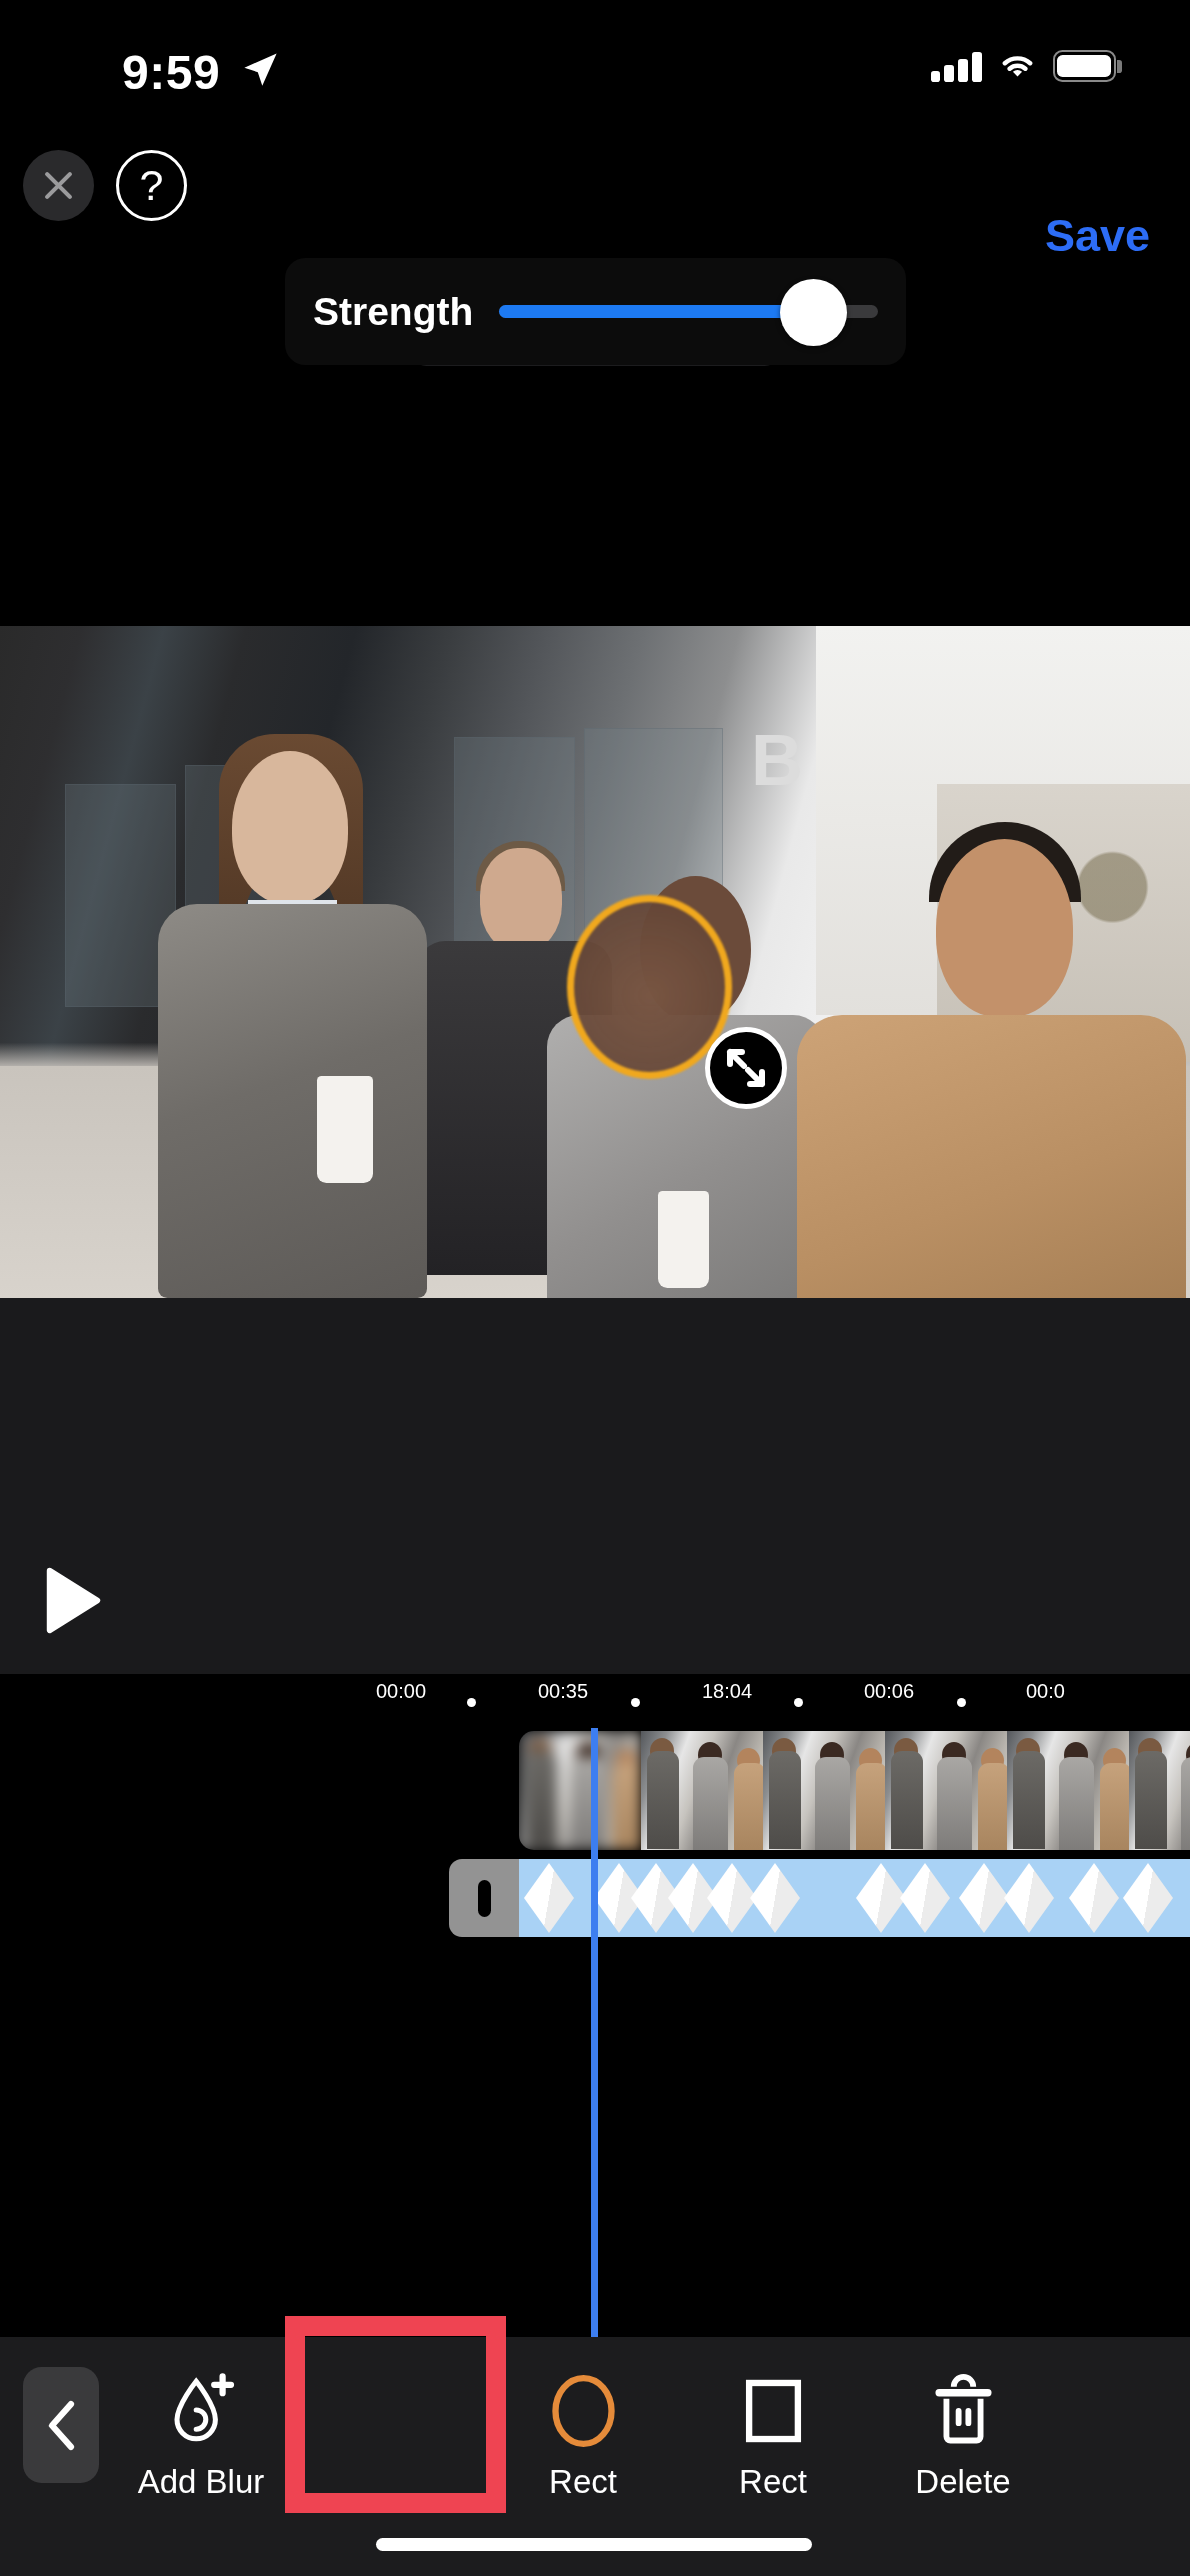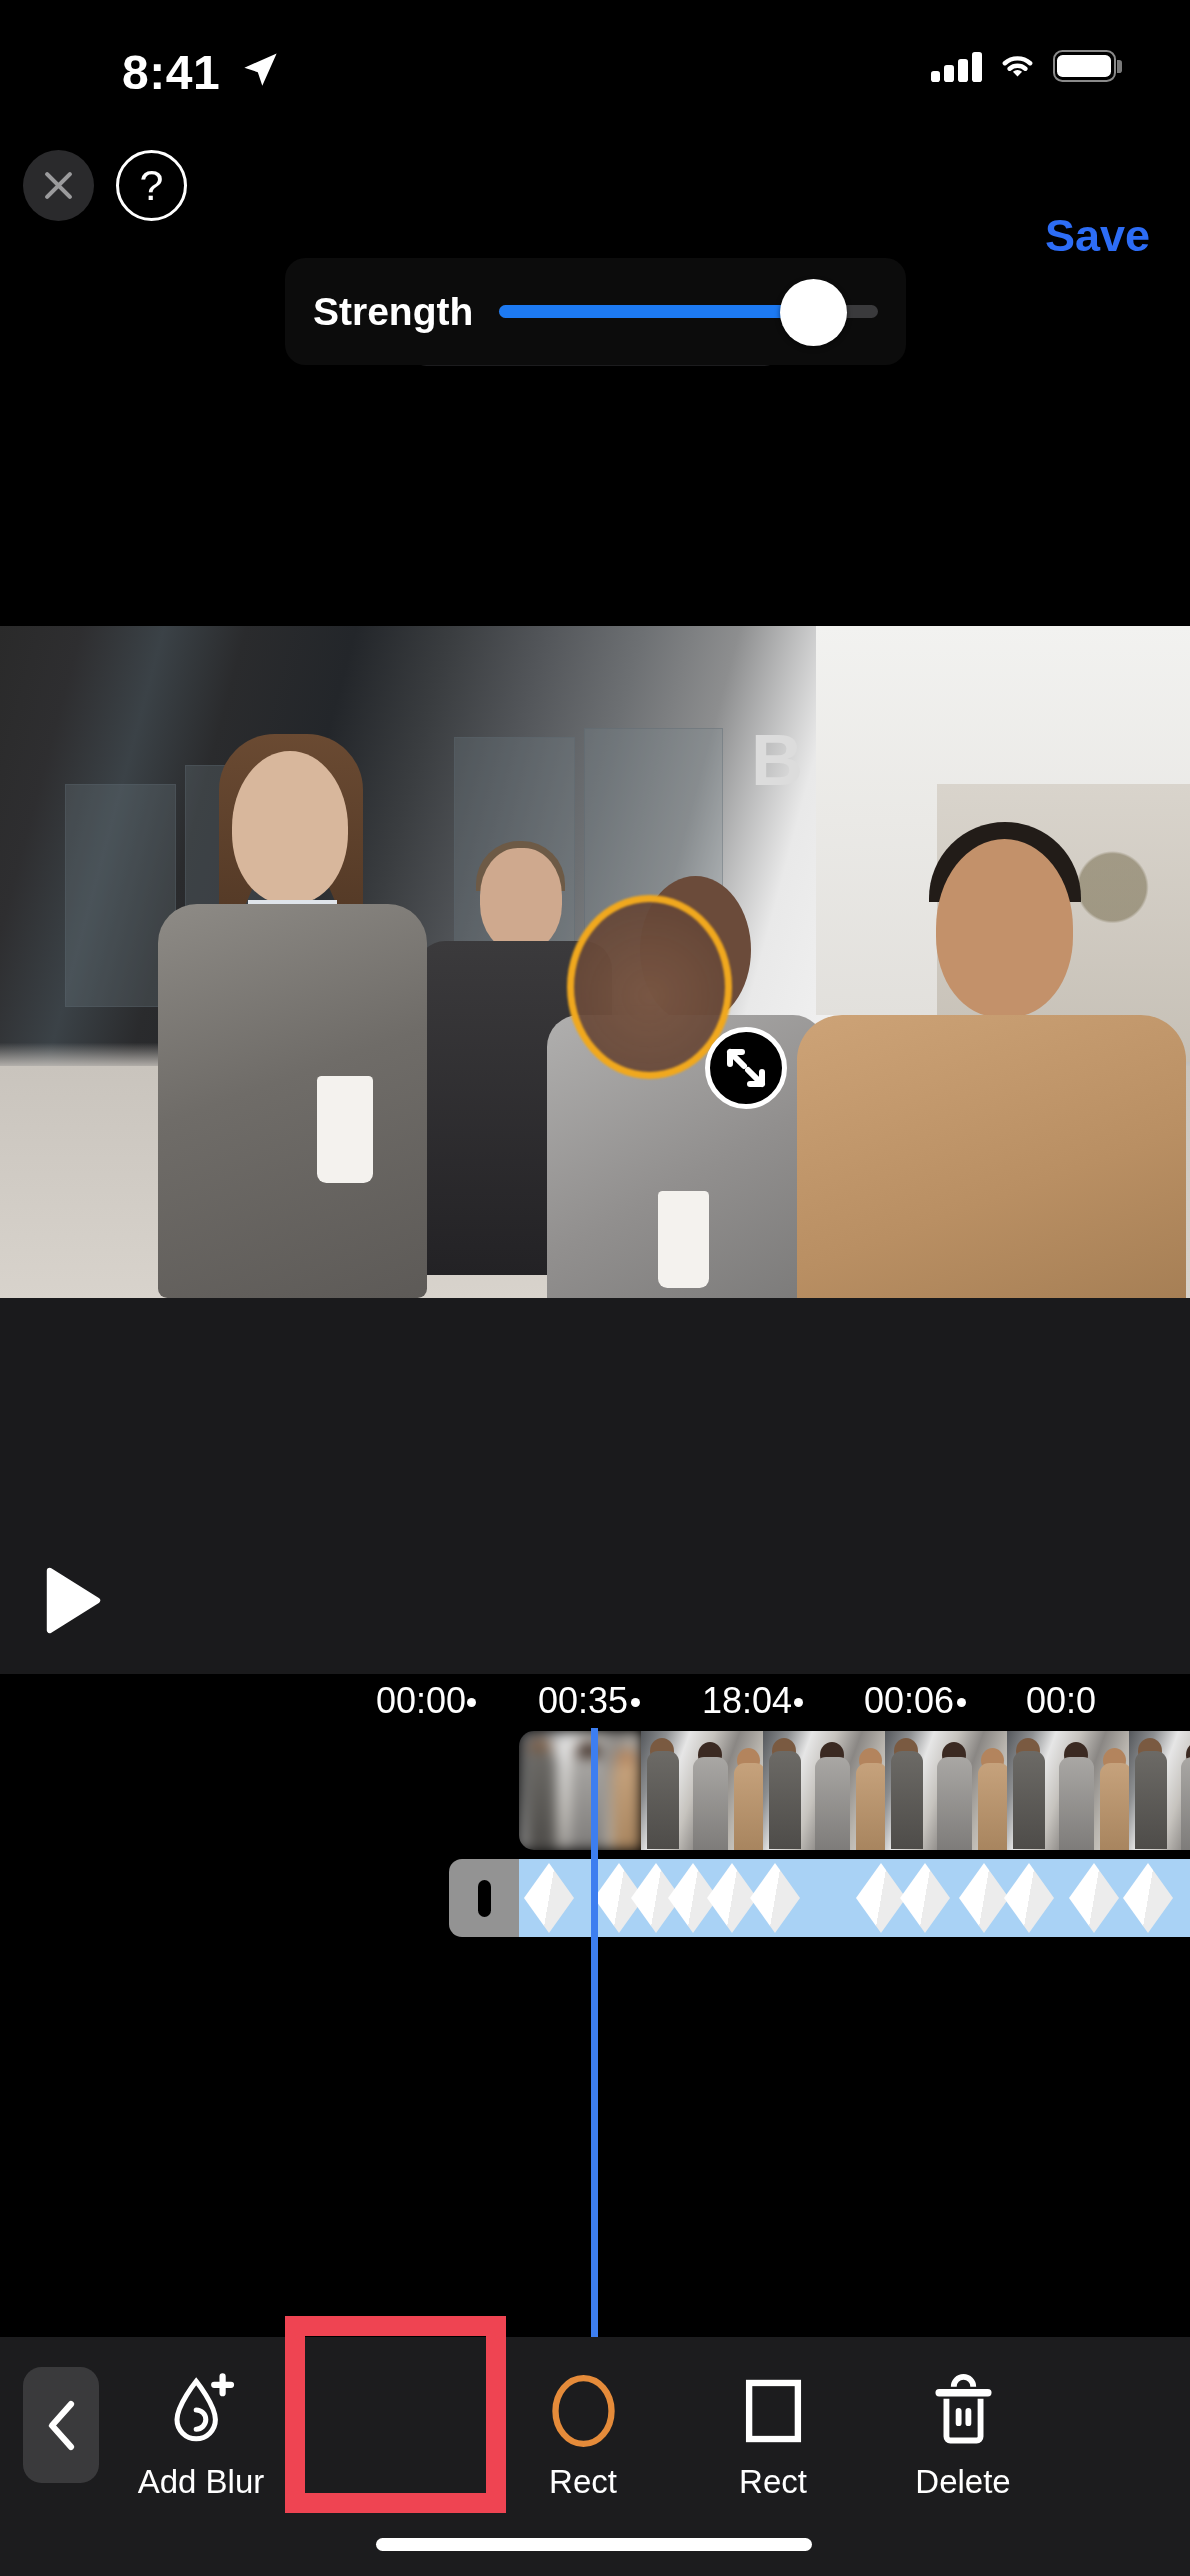--- a/index.html
+++ b/index.html
@@ -141,21 +141,21 @@
     display:flex; align-items:center; justify-content:center;
   }
 
   
   #player-area { position:absolute; left:0; top:1298px; width:1191px; height:376px; background:#1a1a1c; }
   #play-btn { position:absolute; left:45px; top:1567px; width:57px; height:67px; }
 
   
   #timeline { position:absolute; left:0; top:1674px; width:1191px; height:663px; background:#000; overflow:hidden; }
   #ruler { position:absolute; left:0; top:0; width:1191px; height:51px; }
-  .tick-label { position:absolute; top:5.6px; color:#fff; font-size:36px; white-space:nowrap; }
+  .tick-label { position:absolute; top:5.6px; color:#fff; font-size:20px; white-space:nowrap; }
   .tick-dot { position:absolute; top:24px; width:9.3px; height:9.3px; background:#fff; border-radius:50%; }
   #thumb-strip {
     position:absolute; left:519px; top:57px; height:119px; width:671px;
     border-radius:15px 0 0 15px; overflow:hidden; display:flex;
   }
   .thumb { flex:0 0 122px; height:119px; position:relative; overflow:hidden; }
   .thumb .tbg {
     position:absolute; inset:0;
     background:linear-gradient(110deg,#55585c 0%,#8d8f91 16%,#e6e6e6 30%,#c6c3be 45%,#8a8784 60%,#b9b5ae 76%,#e8e6e2 100%);
   }
@@ -199,21 +199,21 @@
     border:20.4px solid #ef4452; background:transparent;
   }
   #home-ind { position:absolute; left:376px; top:2538px; width:436px; height:13px; background:#fff; border-radius:7.4px; }
 </style>
 </head>
 <body>
 
 <div id="screen">
 
   <div id="status-bar">
-    <div id="status-time">8:41</div>
+    <div id="status-time">9:59</div>
     <svg id="loc-icon" viewBox="0 0 24 24">
       <path d="M21 3 L3 11 L10.5 13.5 L13 21 Z" fill="#fff"></path>
     </svg>
     <div id="status-right">
       <div class="bars">
           <i></i>
           <i></i>
           <i></i>
           <i></i>
         </div>

